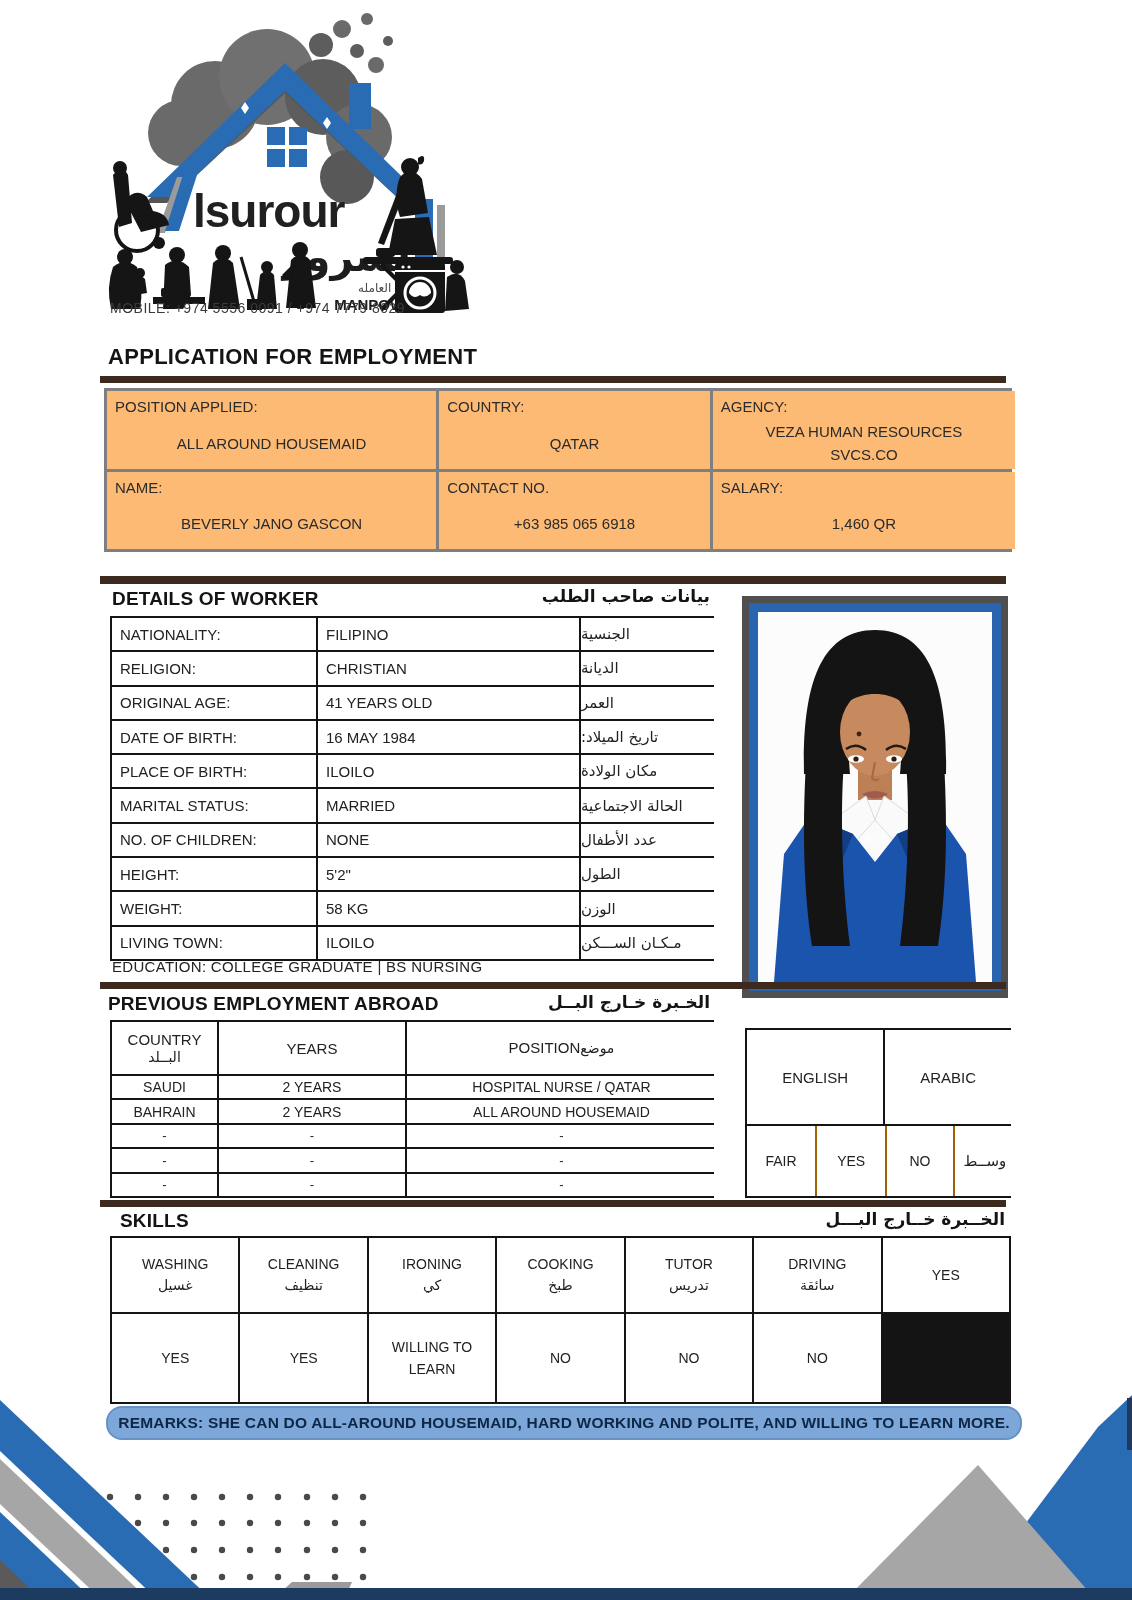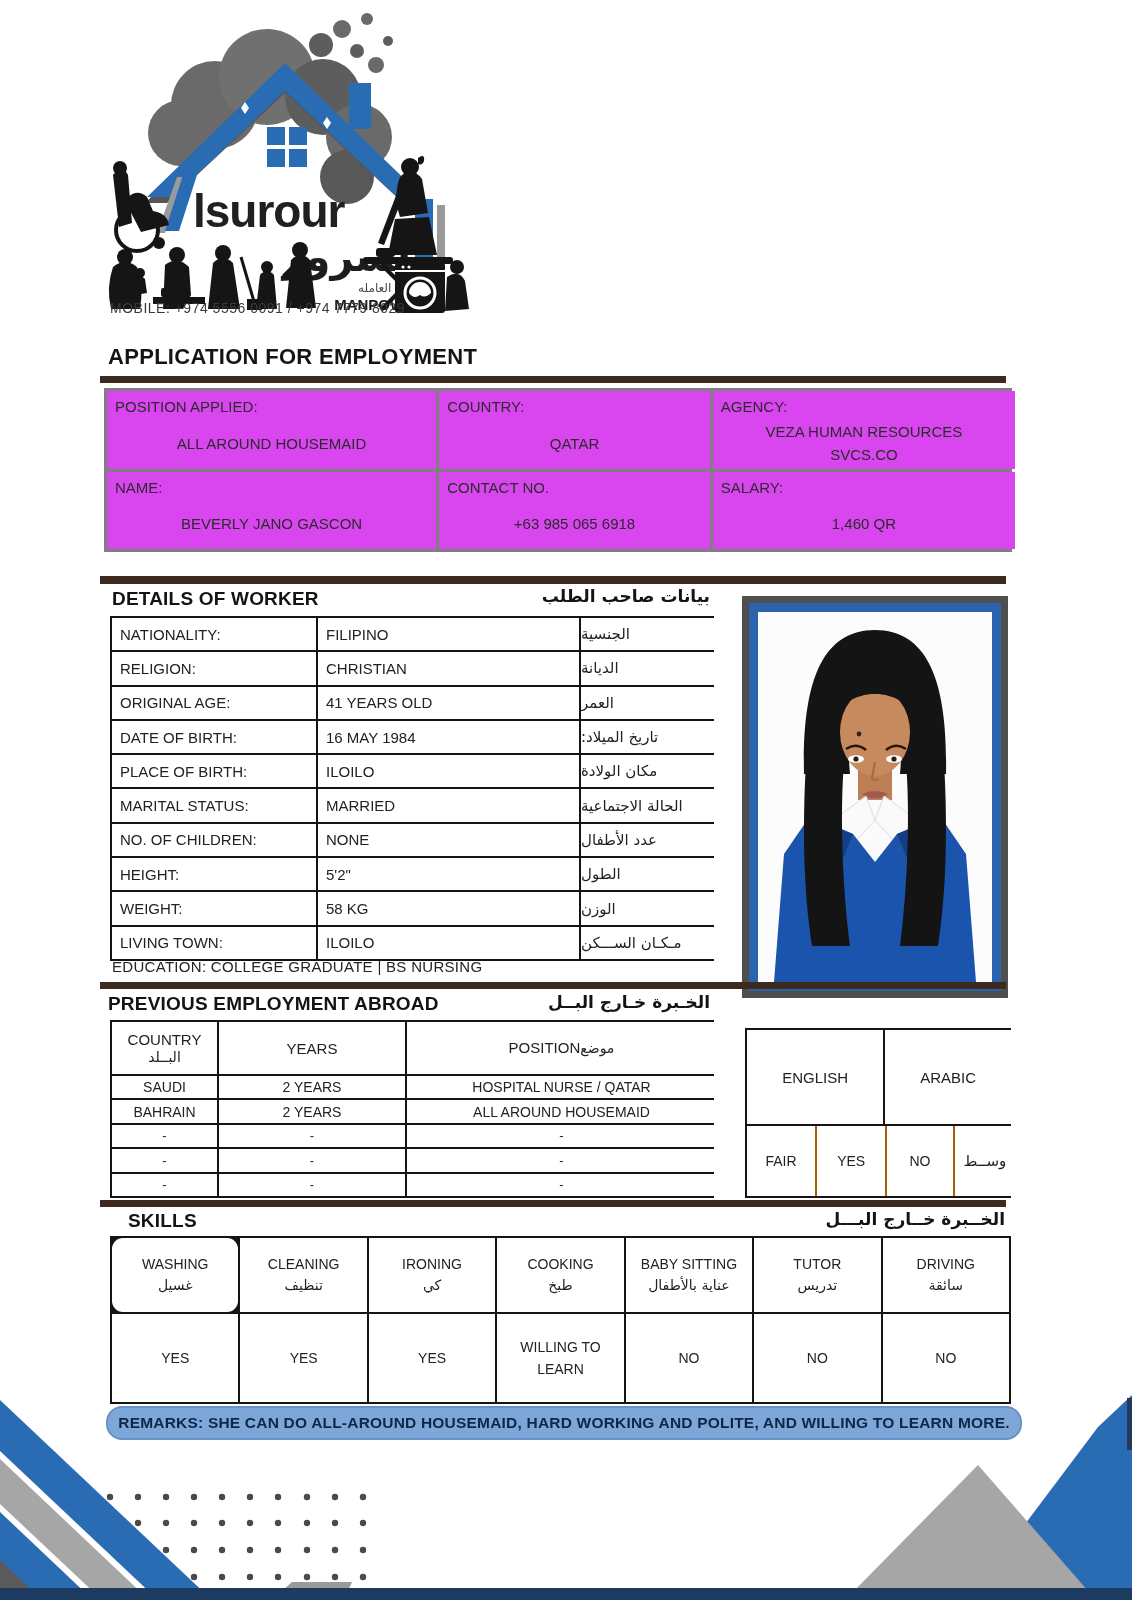--- a/index.html
+++ b/index.html
@@ -12,21 +12,21 @@
   
   .bar{position:absolute;left:100px;width:906px;height:7px;background:#3b2a1d;z-index:2;}
   
   .h-title{font-size:22px;font-weight:bold;letter-spacing:.3px;color:#141414;}
   .sec-title{font-size:19px;font-weight:bold;color:#141414;letter-spacing:.2px;}
   .sec-title-ar{font-size:17px;font-weight:bold;color:#141414;text-align:right;}
   
   .t1{position:absolute;left:104px;top:388px;width:902px;height:158px;
       background:#7f7f7f;border:3px solid #7f7f7f;display:grid;
       grid-template-columns:36.5% 30% 33.5%;grid-template-rows:1fr 1fr;gap:3px;z-index:2;}
-  .t1 .cell{background:#d946ef;position:relative;font-size:15px;color:#2b2b2b;}
+  .t1 .cell{background:#fdba74;position:relative;font-size:15px;color:#2b2b2b;}
   .t1 .lbl{position:absolute;top:7px;left:8px;}
   .t1 .val{position:absolute;top:32px;left:0;right:0;bottom:4px;display:flex;align-items:center;justify-content:center;text-align:center;line-height:1.5;padding:0 14px;}
   
   .blk{background:#141414;border:2px solid #141414;display:grid;gap:2px;position:absolute;z-index:2;}
   .blk .cell{background:#fff;font-size:15px;color:#222;display:flex;align-items:center;}
   .pad-l{padding-left:8px;}
   .pad-r{justify-content:flex-end;padding-right:8px;}
   .cen{justify-content:center;text-align:center;}
   
   .photo{position:absolute;left:742px;top:596px;width:266px;height:402px;background:#4f4f4f;padding:7px;box-sizing:border-box;z-index:2;}
@@ -263,43 +263,39 @@
   </div>
   <div style="display:grid;grid-template-columns:26% 26% 25% 23%;gap:2px;background:#a16207;">
     <div class="cell cen" style="font-size:14px;">FAIR</div>
     <div class="cell cen" style="font-size:14px;">YES</div>
     <div class="cell cen" style="font-size:14px;">NO</div>
     <div class="cell cen ar small-ar">وســط</div>
   </div>
 </div>
 
 <div class="bar" style="top:1200px;"></div>
-<div class="abs sec-title" style="left:128px;top:1210px;z-index:2;">SKILLS</div>
+<div class="abs sec-title" style="left:120px;top:1210px;z-index:2;">SKILLS</div>
 <div class="abs sec-title-ar ar" style="left:600px;top:1209px;width:405px;z-index:2;">الخــبرة خــارج البـــل</div>
 
 <div class="blk" style="left:110px;top:1236px;width:897px;height:164px;grid-template-columns:repeat(7,1fr);grid-template-rows:74px 1fr;">
-  <div class="cell cen" style="flex-direction:column;line-height:1.5;border-radius:11px;">
+  <div class="cell cen" style="flex-direction:column;line-height:1.5;">
     <span style="font-size:14px;">WASHING</span>
     <span class="ar small-ar">غسيل</span>
   </div>
   <div class="cell cen" style="flex-direction:column;line-height:1.5;">
     <span style="font-size:14px;">CLEANING</span>
     <span class="ar small-ar">تنظيف</span>
   </div>
   <div class="cell cen" style="flex-direction:column;line-height:1.5;">
     <span style="font-size:14px;">IRONING</span>
     <span class="ar small-ar">كي</span>
   </div>
   <div class="cell cen" style="flex-direction:column;line-height:1.5;">
     <span style="font-size:14px;">COOKING</span>
     <span class="ar small-ar">طبخ</span>
-  </div>
-  <div class="cell cen" style="flex-direction:column;line-height:1.5;">
-    <span style="font-size:14px;">BABY SITTING</span>
-    <span class="ar small-ar">عناية بالأطفال</span>
   </div>
   <div class="cell cen" style="flex-direction:column;line-height:1.5;">
     <span style="font-size:14px;">TUTOR</span>
     <span class="ar small-ar">تدريس</span>
   </div>
   <div class="cell cen" style="flex-direction:column;line-height:1.5;">
     <span style="font-size:14px;">DRIVING</span>
     <span class="ar small-ar">سائقة</span>
   </div>
   <div class="cell cen" style="font-size:14px;">YES</div>

